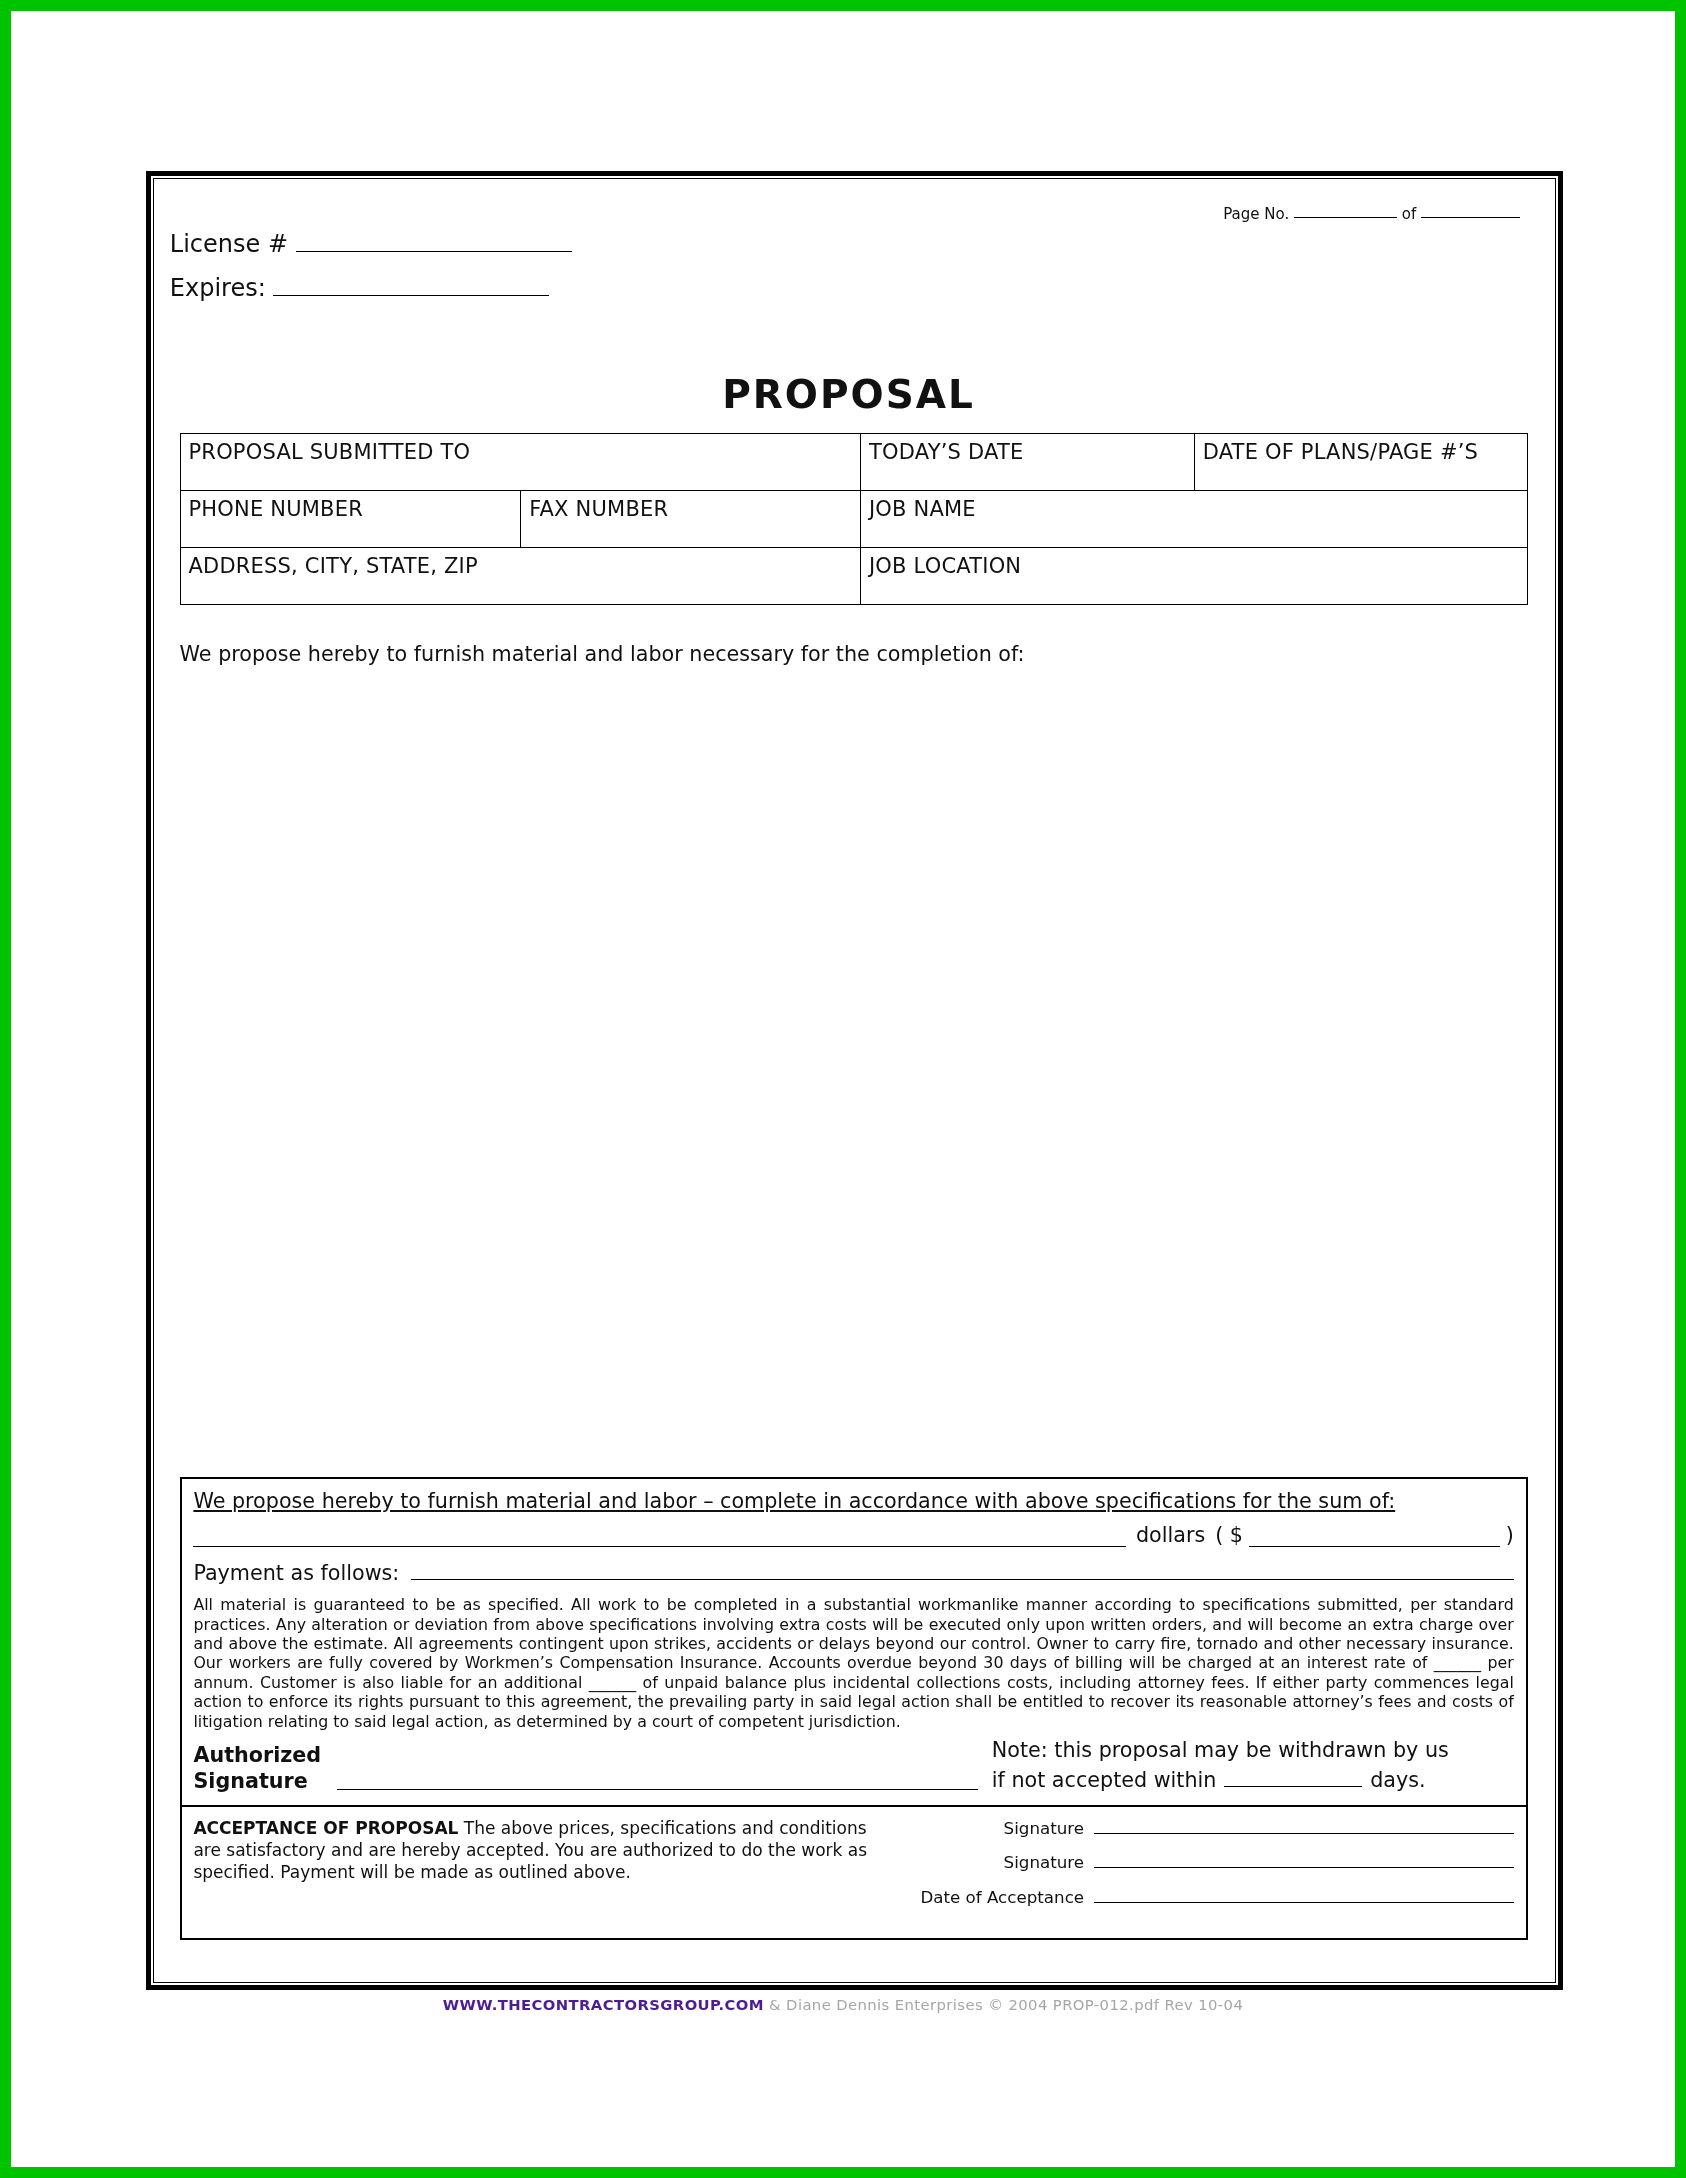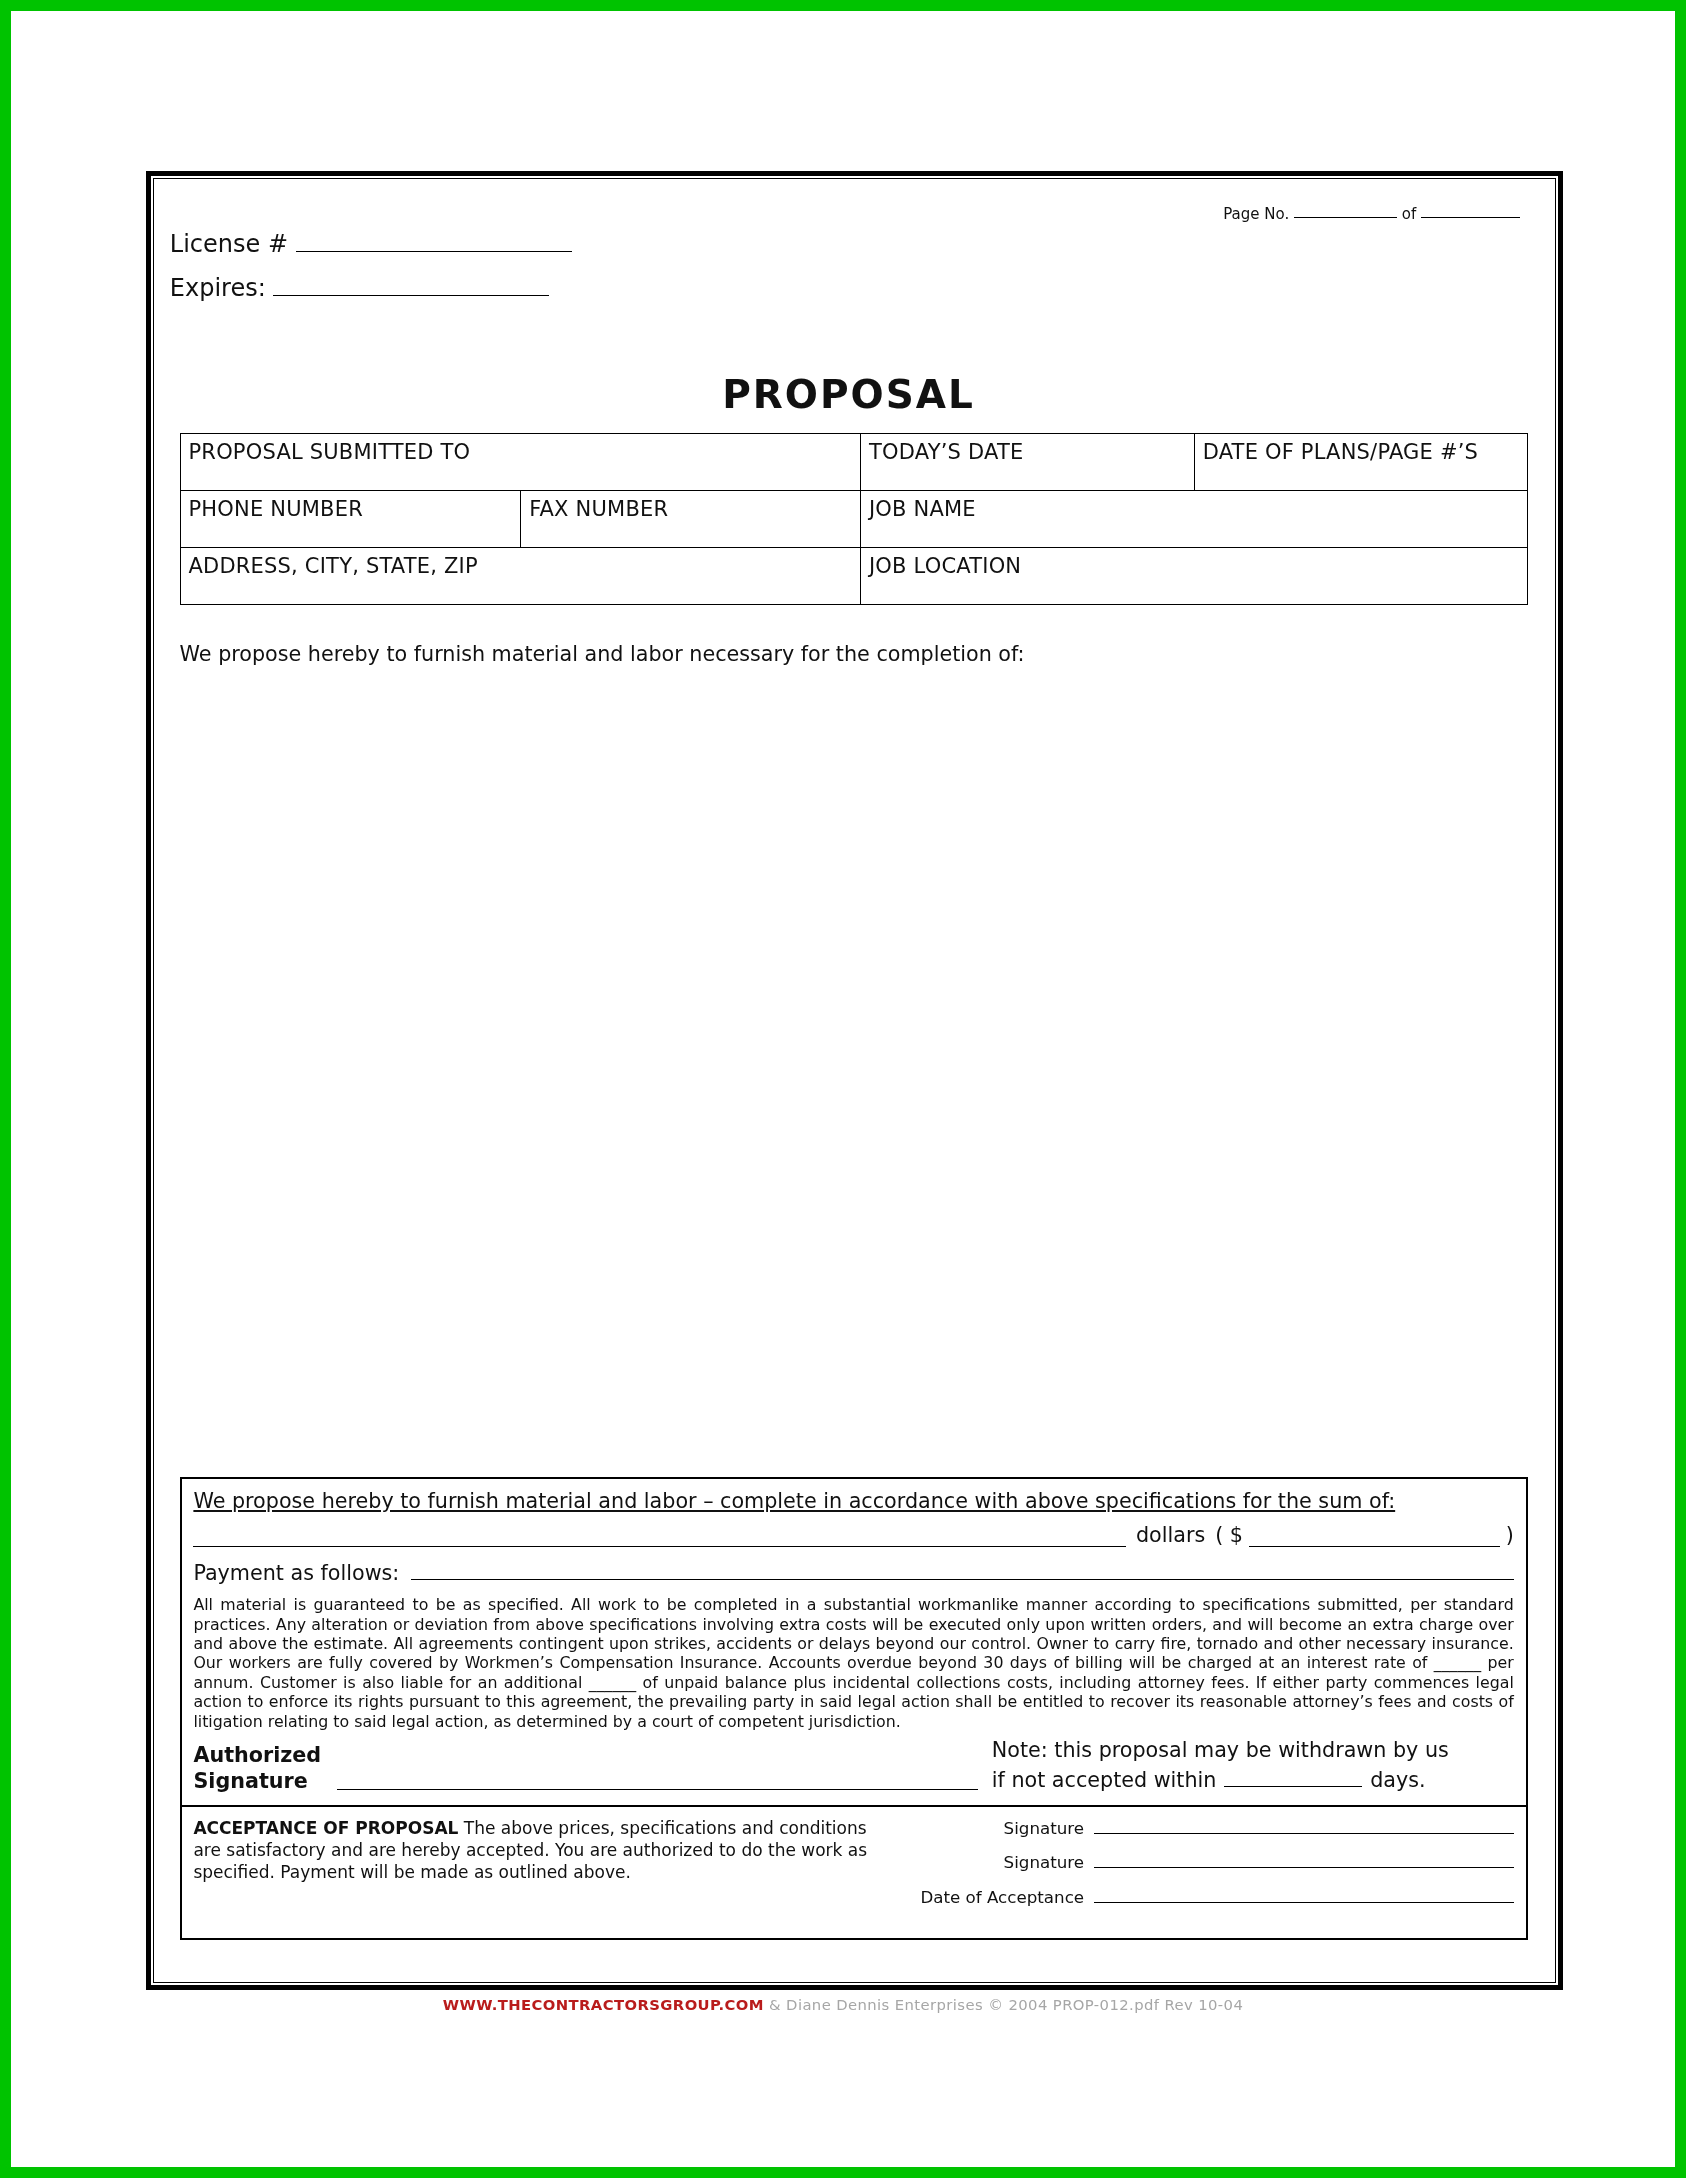--- a/index.html
+++ b/index.html
@@ -93,21 +93,21 @@
   .acc-row { display: flex; align-items: baseline; margin-bottom: 12.8px; }
   .acc-label { width: 167px; text-align: right; margin-right: 9.9px; white-space: nowrap; }
   .acc-row .blank { flex: 1; }
   
   .footer {
     position: absolute; left: 0; right: 0; top: 1985px;
     text-align: center;
     font-size: 14.8px;
     letter-spacing: 0.4px;
   }
-  .footer .site { font-weight: 700; color: #b91c1c; margin-top: 31px; }
+  .footer .site { font-weight: 700; color: #4c1d95; margin-top: 31px; }
   .footer .rest { color: #a6a6a6; }
 </style>
 </head>
 <body>
 
 <div class="page-border">
   <div class="frame">
     <div class="frame-inner">
 
       <div class="hdr-left">

